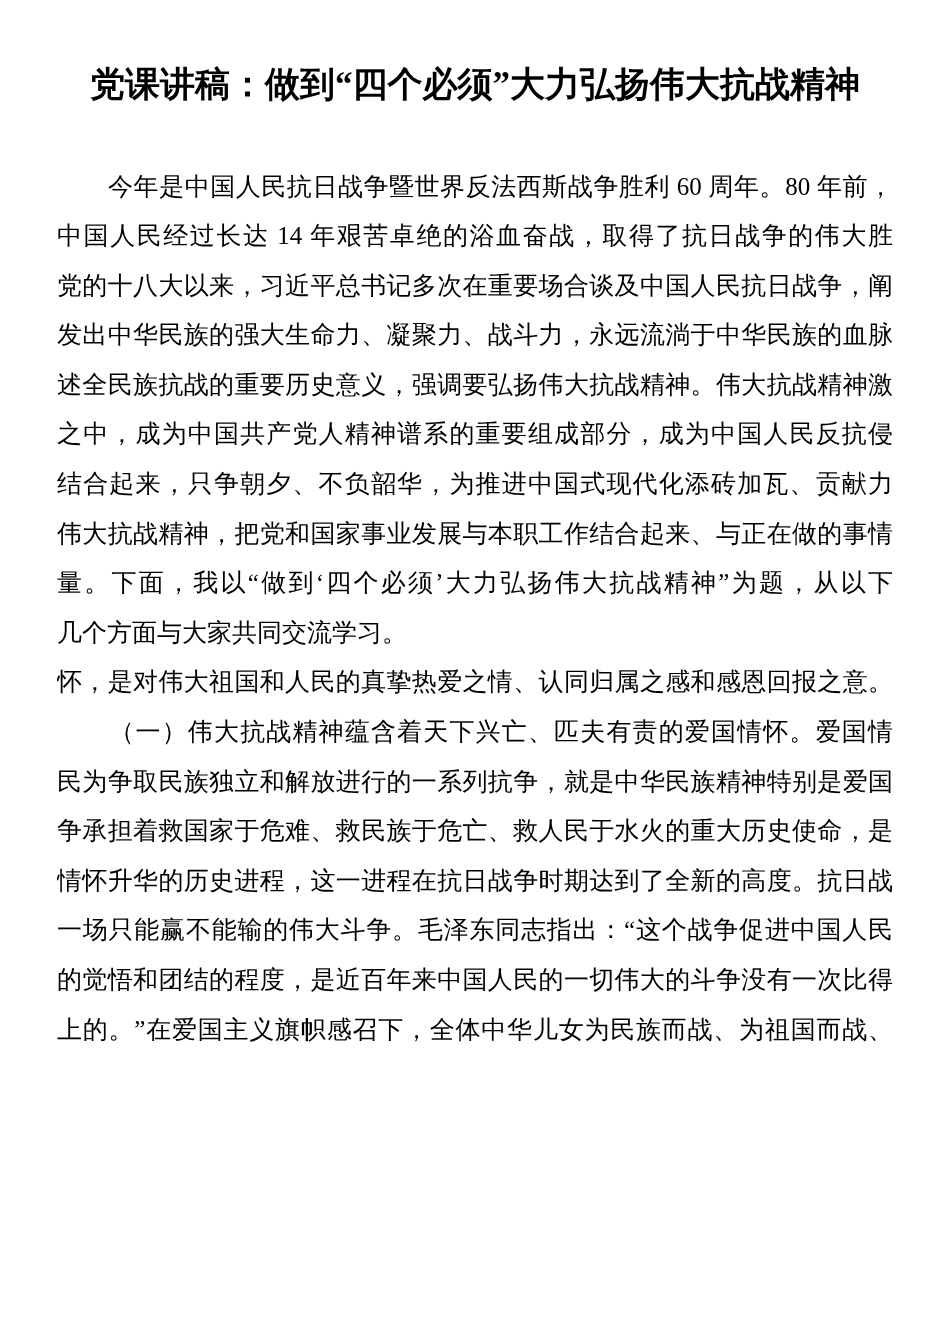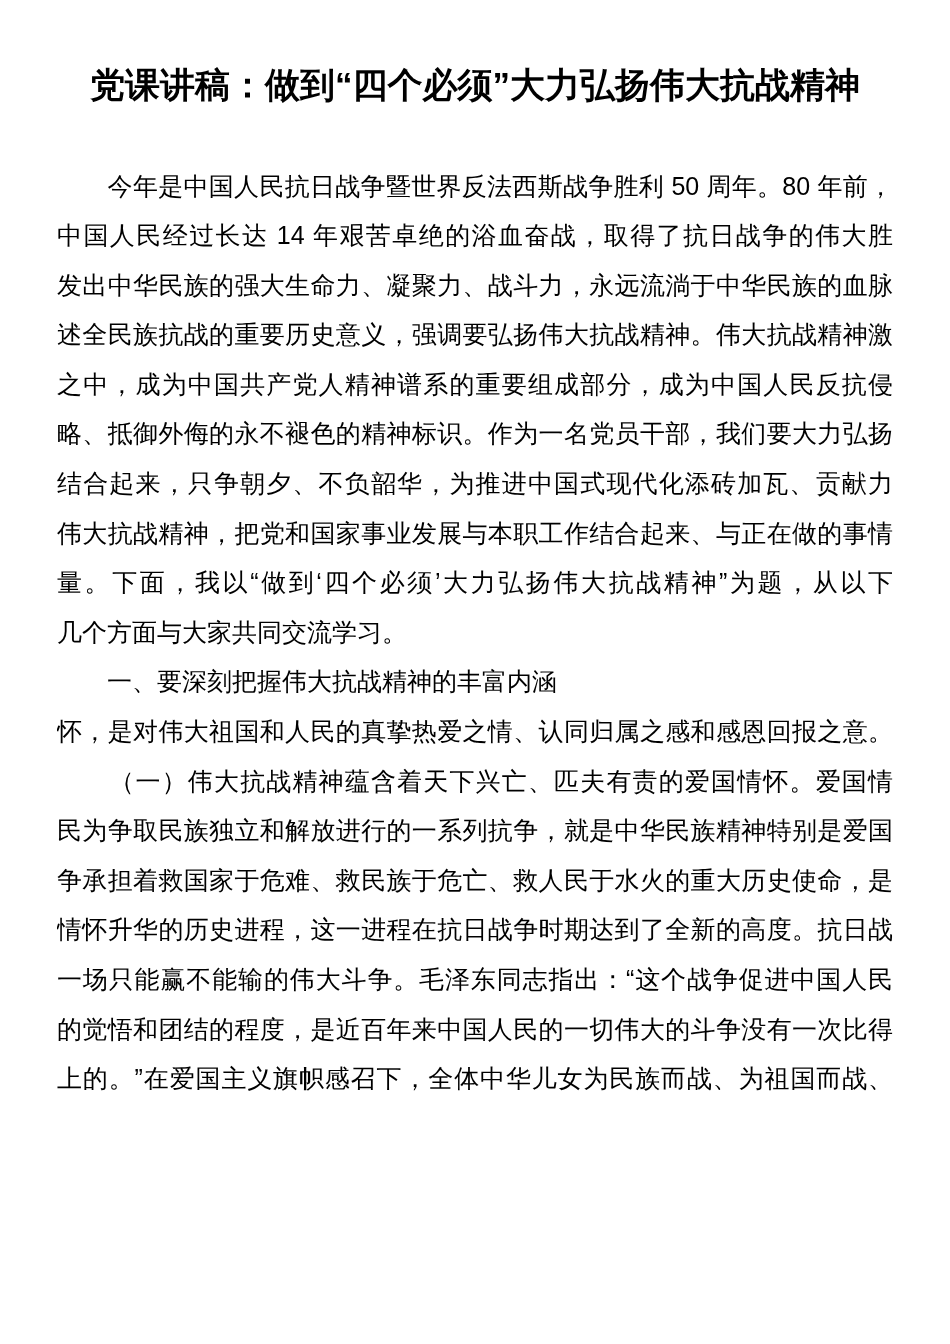--- a/index.html
+++ b/index.html
@@ -1,15 +1,15 @@
 <!DOCTYPE html>
 <html><head>
 <meta charset="utf-8">
 <style>
-  * { margin: 0; padding: 0; box-sizing: border-box; }
+  * { margin: 0; padding: 0; box-sizing: border-box; font-family: Liberation Serif, serif; }
   html, body {
     width: 950px;
     height: 1344px;
     background: #ffffff;
     color: #000000;
     font-family: "Liberation Sans", "DejaVu Sans", sans-serif;
     overflow: hidden;
   }
   .page {
     width: 950px;
@@ -42,31 +42,30 @@
     text-align: center;
     text-align-last: left;
   }
 </style>
 </head>
 <body>
 
 <div class="page">
   <h1 class="doc-title">党课讲稿：做到“四个必须”大力弘扬伟大抗战精神</h1>
   <div class="doc-body">
-      <div class="line">　　今年是中国人民抗日战争暨世界反法西斯战争胜利 50 周年。80 年前，</div>
+      <div class="line">　　今年是中国人民抗日战争暨世界反法西斯战争胜利 60 周年。80 年前，</div>
       <div class="line">中国人民经过长达 14 年艰苦卓绝的浴血奋战，取得了抗日战争的伟大胜利。</div>
+      <div class="line">党的十八大以来，习近平总书记多次在重要场合谈及中国人民抗日战争，阐</div>
       <div class="line">发出中华民族的强大生命力、凝聚力、战斗力，永远流淌于中华民族的血脉</div>
       <div class="line">述全民族抗战的重要历史意义，强调要弘扬伟大抗战精神。伟大抗战精神激</div>
       <div class="line">之中，成为中国共产党人精神谱系的重要组成部分，成为中国人民反抗侵</div>
-      <div class="line">略、抵御外侮的永不褪色的精神标识。作为一名党员干部，我们要大力弘扬</div>
       <div class="line">结合起来，只争朝夕、不负韶华，为推进中国式现代化添砖加瓦、贡献力</div>
       <div class="line">伟大抗战精神，把党和国家事业发展与本职工作结合起来、与正在做的事情</div>
       <div class="line">量。下面，我以“做到‘四个必须’大力弘扬伟大抗战精神”为题，从以下</div>
       <div class="line para-end">几个方面与大家共同交流学习。</div>
-      <div class="line heading para-end">　　一、要深刻把握伟大抗战精神的丰富内涵</div>
       <div class="line">怀，是对伟大祖国和人民的真挚热爱之情、认同归属之感和感恩回报之意。</div>
       <div class="line">　　（一）伟大抗战精神蕴含着天下兴亡、匹夫有责的爱国情怀。爱国情</div>
       <div class="line">民为争取民族独立和解放进行的一系列抗争，就是中华民族精神特别是爱国</div>
       <div class="line">争承担着救国家于危难、救民族于危亡、救人民于水火的重大历史使命，是</div>
       <div class="line">情怀升华的历史进程，这一进程在抗日战争时期达到了全新的高度。抗日战</div>
       <div class="line">一场只能赢不能输的伟大斗争。毛泽东同志指出：“这个战争促进中国人民</div>
       <div class="line">的觉悟和团结的程度，是近百年来中国人民的一切伟大的斗争没有一次比得</div>
       <div class="line">上的。”在爱国主义旗帜感召下，全体中华儿女为民族而战、为祖国而战、</div>
     </div>
 </div>

